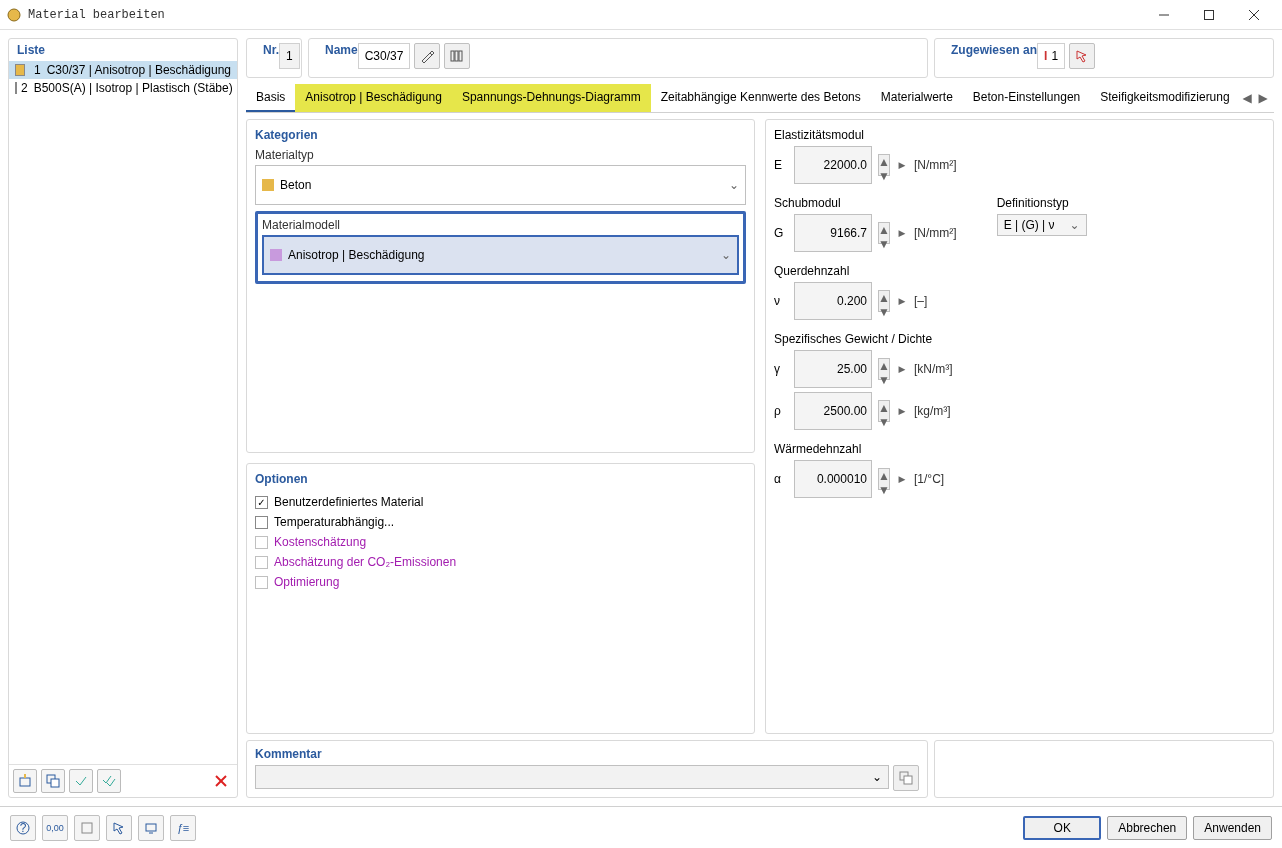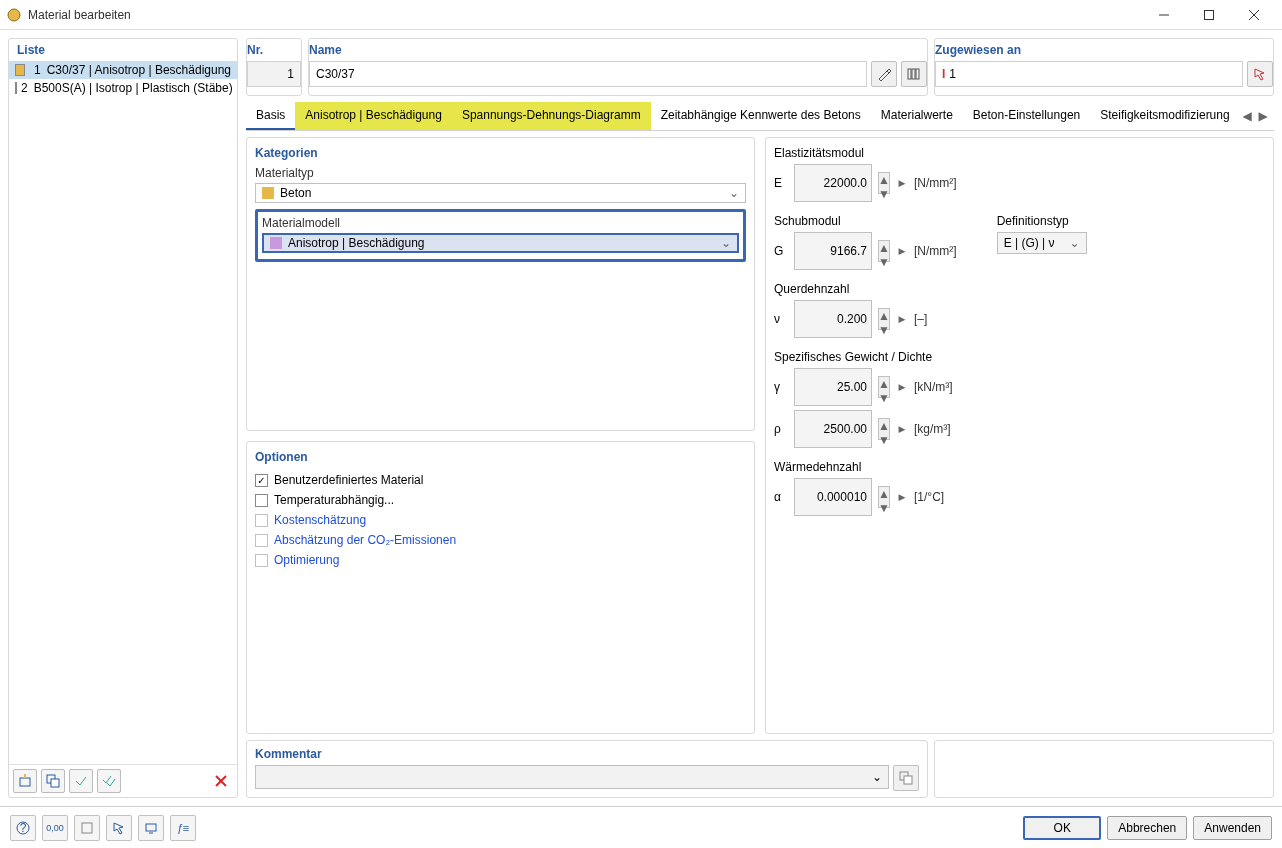--- a/index.html
+++ b/index.html
@@ -1,21 +1,21 @@
 <!DOCTYPE html>
 <html><head>
 <meta charset="utf-8">
 <style>
 * { box-sizing: border-box; margin: 0; padding: 0; font-family: "Segoe UI", Tahoma, sans-serif; font-size: 12px; }
 body { background: #fff; width: 1282px; height: 848px; overflow: hidden; display: flex; flex-direction: column; }
 
 
 .titlebar { height: 30px; display: flex; align-items: center; padding: 0 6px; border-bottom: 1px solid #e0e0e0; }
 .titlebar .icon { width: 16px; height: 16px; margin-right: 6px; }
-.titlebar .title { flex: 1; color: #333; }
+.titlebar .title { flex: 1; color: #333; font-family: Liberation Mono, monospace; }
 .win-btns { display: flex; }
 .win-btn { width: 45px; height: 28px; display: flex; align-items: center; justify-content: center; color: #333; }
 
 
 .main { flex: 1; display: flex; padding: 8px; gap: 8px; min-height: 0; }
 
 
 .left { width: 230px; display: flex; flex-direction: column; border: 1px solid #d9d9d9; border-radius: 3px; }
 .panel-hdr { color: #2b5a9e; padding: 4px 8px; font-weight: 600; }
 .list { flex: 1; overflow: auto; }
@@ -24,21 +24,21 @@
 .list-row .sw { width: 12px; height: 12px; border: 1px solid #888; }
 .list-row .num { width: 14px; text-align: right; margin-right: 2px; }
 .left-toolbar { display: flex; align-items: center; padding: 4px; gap: 4px; border-top: 1px solid #e0e0e0; }
 .tbtn { width: 24px; height: 24px; border: 1px solid #bbb; border-radius: 2px; display: flex; align-items: center; justify-content: center; background: #f5f5f5; }
 .spacer { flex: 1; }
 
 
 .right { flex: 1; display: flex; flex-direction: column; gap: 6px; min-width: 0; }
 
 .top-row { display: flex; gap: 6px; }
-.field-group { border: 1px solid #d9d9d9; border-radius: 3px; padding: 4px 0 8px; display: flex; flex-direction: column; }
+.field-group { border: 1px solid #d9d9d9; border-radius: 3px; padding: 4px 16px 8px; display: flex; flex-direction: row; }
 .field-group .lbl { color: #2b5a9e; font-weight: 600; margin-bottom: 4px; }
 .nr { width: 56px; }
 .name-group { flex: 1; }
 .assigned { width: 340px; }
 .txt { height: 26px; border: 1px solid #d0d0d0; background: #f2f2f2; padding: 0 6px; display: flex; align-items: center; }
 .txt.right-al { justify-content: flex-end; }
 .name-row { display: flex; gap: 4px; }
 .name-row .txt { flex: 1; background: #fff; }
 .mini-btn { width: 26px; height: 26px; border: 1px solid #c0c0c0; background: #f0f0f0; display: flex; align-items: center; justify-content: center; border-radius: 2px; }
 .assigned-row { display: flex; gap: 4px; }
@@ -53,32 +53,32 @@
 .tab.hl { background: #e6e64a; }
 .tab-arrows { display: flex; padding: 0 4px; gap: 2px; }
 .tab-arrow { width: 14px; text-align: center; color: #666; }
 
 
 .content { flex: 1; display: flex; gap: 10px; min-height: 0; border-radius: 31px; }
 .col { flex: 1; display: flex; flex-direction: column; gap: 10px; min-height: 0; }
 .panel { border: 1px solid #d9d9d9; border-radius: 3px; padding: 8px; }
 .panel .ph { color: #2b5a9e; font-weight: 600; margin-bottom: 6px; }
 .sublbl { color: #333; margin-top: 6px; margin-bottom: 3px; }
-.dd { height: 20px; border: 1px solid #c0c0c0; background: #fff; display: flex; align-items: center; padding: 0 6px; position: relative; }
+.dd { height: 40px; border: 1px solid #c0c0c0; background: #fff; display: flex; align-items: center; padding: 0 6px; position: relative; }
 .dd.hl { border: 2px solid #3a66b5; background: #dbe2f0; }
 .dd .sw { width: 12px; height: 12px; margin-right: 6px; }
 .dd .chev { margin-left: auto; color: #666; }
 .cat-panel { flex: 0 0 auto; }
 .highlight-wrap { border: 3px solid #3a66b5; border-radius: 2px; padding: 4px 4px 6px; margin-top: 6px; }
 .highlight-wrap .sublbl { margin-top: 0; }
 .cat-spacer { height: 160px; }
 
 
 .opt { display: flex; align-items: center; gap: 6px; padding: 3px 0; }
-.opt.disabled { color: #1d4ed8; }
+.opt.disabled { color: #a21caf; }
 .cb { width: 13px; height: 13px; border: 1px solid #888; background: #fff; display: flex; align-items: center; justify-content: center; font-size: 10px; }
 .cb.disabled { border-color: #c0c0c0; }
 
 
 .prop-group { margin-bottom: 12px; }
 .prop-label { margin-bottom: 4px; }
 .prop-row { display: flex; align-items: center; gap: 6px; }
 .prop-sym { width: 14px; }
 .num-in { width: 78px; height: 38px; border: 1px solid #c0c0c0; background: #f4f4f4; text-align: right; padding: 0 4px; display: flex; align-items: center; justify-content: flex-end; }
 .spin { width: 12px; height: 22px; border: 1px solid #c0c0c0; background: #f0f0f0; display: flex; flex-direction: column; font-size: 7px; color: #666; }

